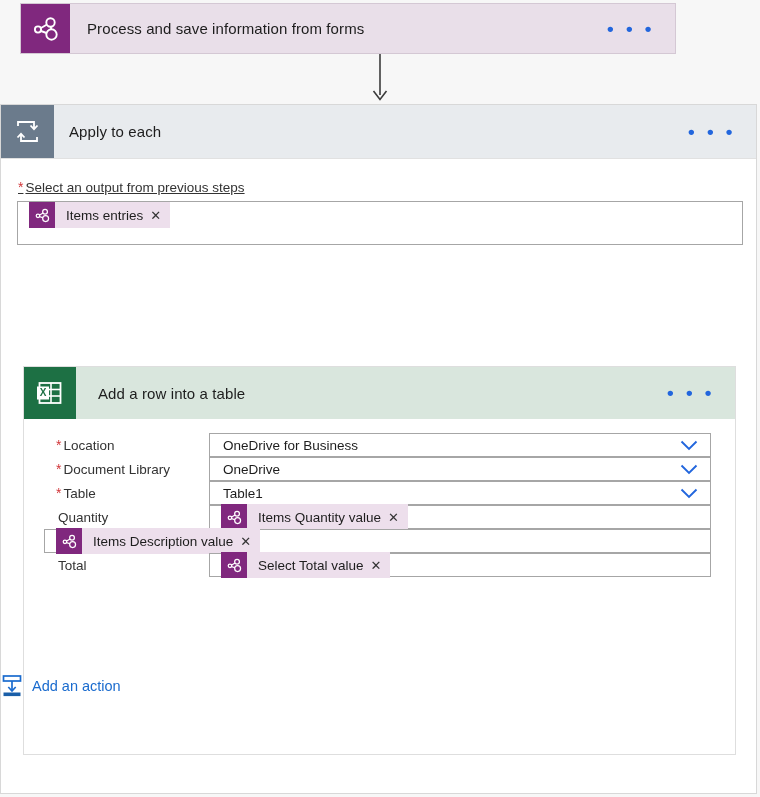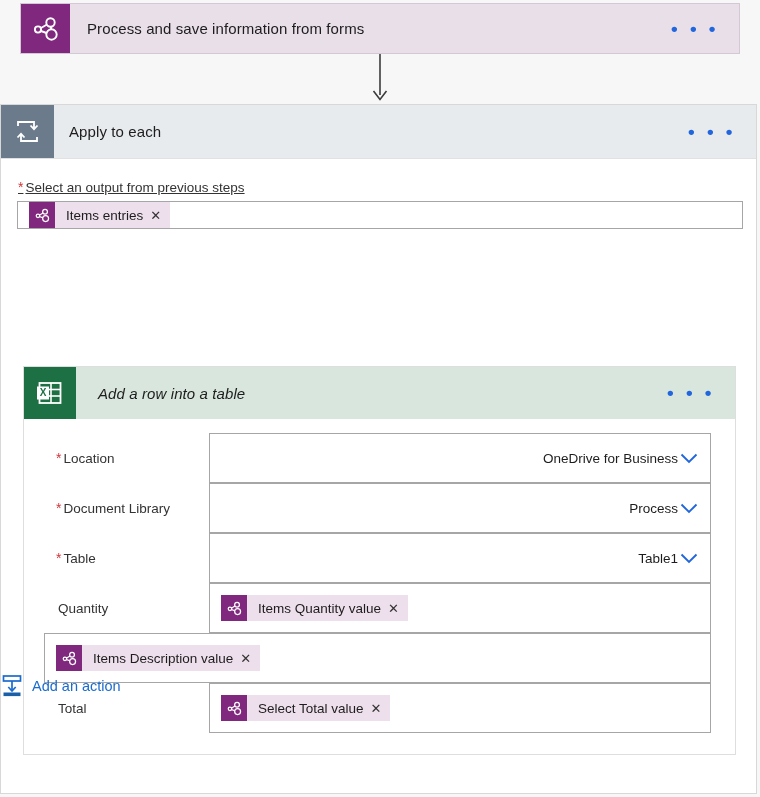--- a/index.html
+++ b/index.html
@@ -14,21 +14,21 @@
     color: #333333;
     overflow: hidden;
     position: relative;
   }
 
   
   #trigger-card {
     position: absolute;
     left: 20px;
     top: 3px;
-    width: 720px;
+    width: 656px;
     height: 51px;
     background: #e9dfe9;
     border: 1px solid #d4c8d4;
     box-sizing: border-box;
     display: flex;
     align-items: center;
   }
   .card-icon {
     width: 49px;
     height: 49px;
@@ -103,21 +103,21 @@
   .req-star {
     color: #d13438;
     font-size: 14px;
     margin-right: 2px;
   }
 
   
   .token-box {
     border: 1px solid #a6a6a6;
     background: #ffffff;
-    height: 28px;
+    height: 44px;
     display: flex;
     align-items: flex-start;
     padding-left: 11px;
     box-sizing: border-box;
   }
   #loop-token-box { width: 726px; }
 
   .token-chip {
     display: inline-flex;
     align-items: center;
@@ -167,45 +167,44 @@
   }
   .icon-excel {
     background: #1d7044;
     width: 52px;
     height: 52px;
     flex: 0 0 52px;
     display: flex;
     align-items: center;
     justify-content: center;
   }
-  #excel-header .card-title { padding-left: 22px; font-style: italic; }
+  #excel-header .card-title { padding-left: 22px; }
 
   #excel-body { padding: 14px 24px 0 20px; }
 
   .form-row {
     display: flex;
     align-items: center;
   }
   .form-label {
     flex: 0 0 165px;
     font-size: 13.5px;
     color: #333333;
     padding-left: 12px;
     box-sizing: border-box;
   }
   .form-control {
     flex: 1 1 auto;
-    height: 50px;
+    height: 24px;
     border: 1px solid #a6a6a6;
     background: #ffffff;
     box-sizing: border-box;
     display: flex;
     align-items: center;
     padding: 0 10px 0 13px;
-    text-align: right;
   }
   .control-value {
     flex: 1 1 auto;
     font-size: 13.5px;
     color: #1d1d1d;
     white-space: nowrap;
     overflow: hidden;
   }
   .control-affordance {
     flex: 0 0 auto;
@@ -331,21 +330,21 @@
               </svg>
           </span>
         </div>
       </div>
 
       <div class="form-row">
         <div class="form-label">
           <span class="req-star">*</span><span>Document Library</span>
         </div>
         <div class="form-control">
-          <span class="control-value">Process</span>
+          <span class="control-value">OneDrive</span>
           <span class="control-affordance">
             <svg width="18" height="11" viewBox="0 0 18 11" aria-hidden="true">
                 <path d="M1.5 1.5 L9 9 L16.5 1.5" fill="none" stroke="#2266dd" stroke-width="1.9"></path>
               </svg>
           </span>
         </div>
       </div>
 
 
       <div class="form-row">

